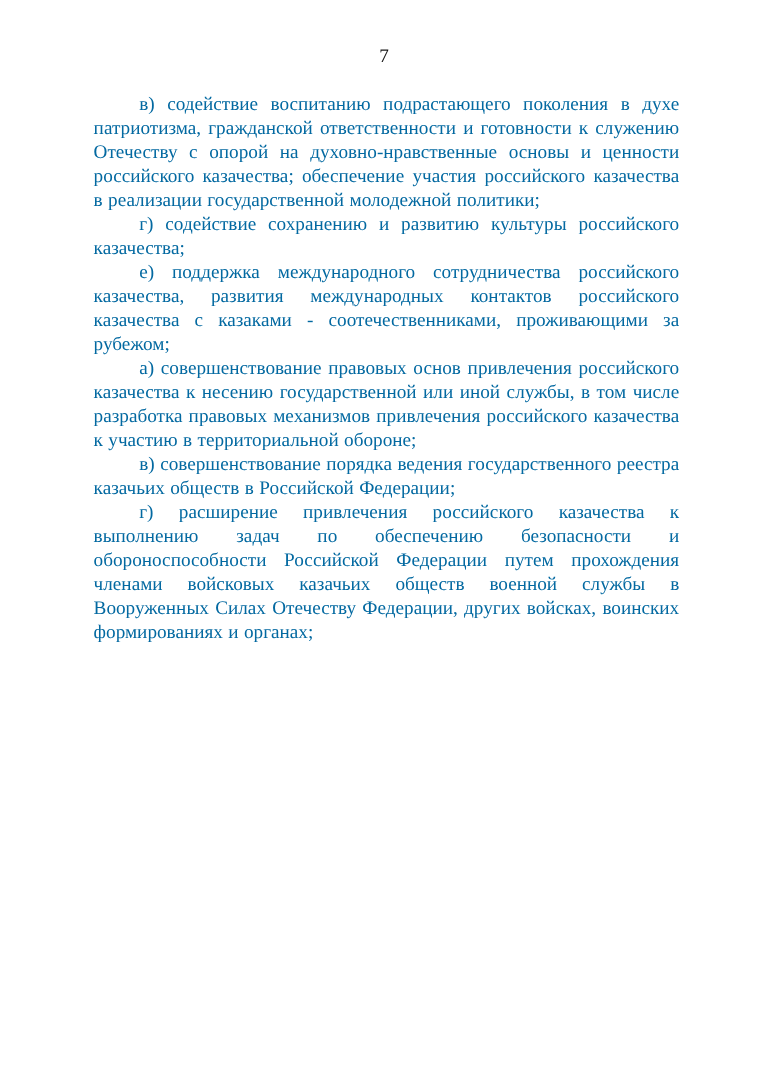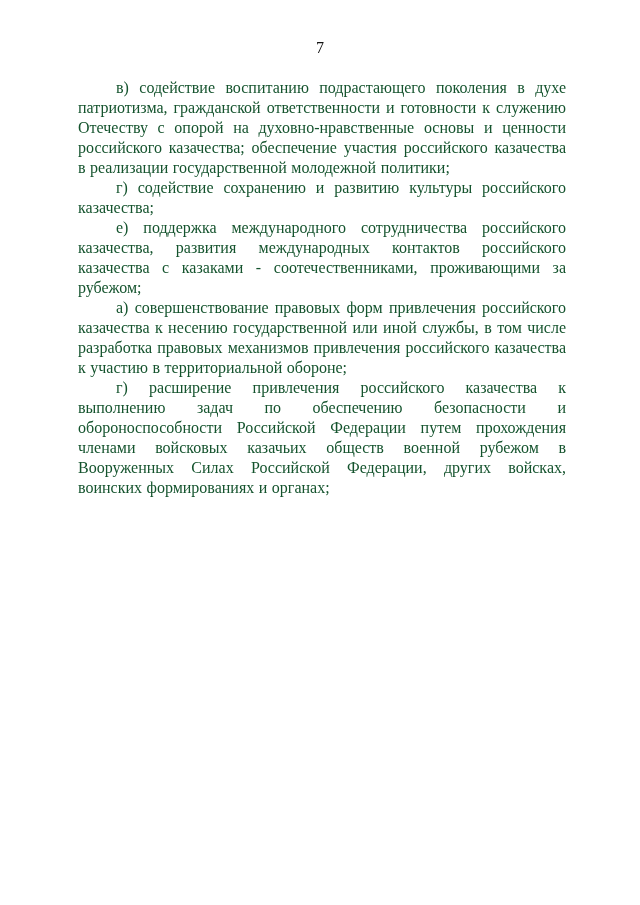--- a/index.html
+++ b/index.html
@@ -24,34 +24,35 @@
     font-size: 16px;
     line-height: 20px;
     color: #111111;
   }
   .content {
     margin: 20px 74px 0 78px;
     width: 488px;
     text-align: justify;
     font-size: 16px;
     line-height: 20px;
-    color: #14532d;
+    color: #0369a1;
   }
   .content p.para {
     margin: 0;
     padding: 0;
     text-indent: 38px;
     word-spacing: 0.5px;
   }
 </style>
 </head>
 <body>
 
 <div class="page">
   <div class="page-number">7</div>
   <div class="content">
       <p class="para">в) содействие воспитанию подрастающего поколения в духе патриотизма, гражданской ответственности и готовности к служению Отечеству с опорой на духовно-нравственные основы и ценности российского казачества; обеспечение участия российского казачества в реализации государственной молодежной политики;</p>
       <p class="para">г) содействие сохранению и развитию культуры российского казачества;</p>
       <p class="para">е) поддержка международного сотрудничества российского казачества, развития международных контактов российского казачества с казаками - соотечественниками, проживающими за рубежом;</p>
-      <p class="para">а) совершенствование правовых форм привлечения российского казачества к несению государственной или иной службы, в том числе разработка правовых механизмов привлечения российского казачества к участию в территориальной обороне;</p>
-      <p class="para">г) расширение привлечения российского казачества к выполнению задач по обеспечению безопасности и обороноспособности Российской Федерации путем прохождения членами войсковых казачьих обществ военной рубежом в Вооруженных Силах Российской Федерации, других войсках, воинских формированиях и органах;</p>
+      <p class="para">а) совершенствование правовых основ привлечения российского казачества к несению государственной или иной службы, в том числе разработка правовых механизмов привлечения российского казачества к участию в территориальной обороне;</p>
+      <p class="para">в) совершенствование порядка ведения государственного реестра казачьих обществ в Российской Федерации;</p>
+      <p class="para">г) расширение привлечения российского казачества к выполнению задач по обеспечению безопасности и обороноспособности Российской Федерации путем прохождения членами войсковых казачьих обществ военной службы в Вооруженных Силах Отечеству Федерации, других войсках, воинских формированиях и органах;</p>
     </div>
 </div>
 
 </body></html>

